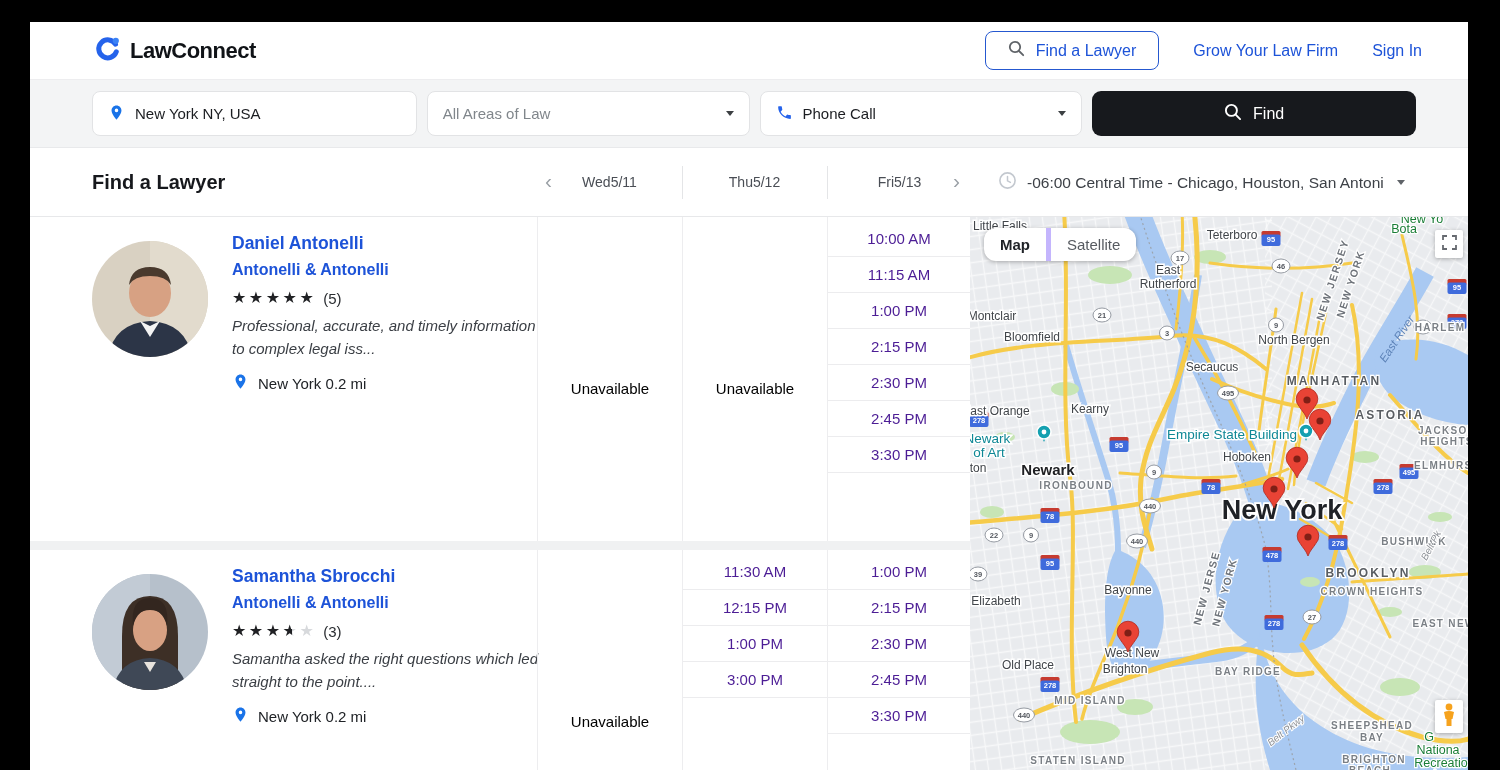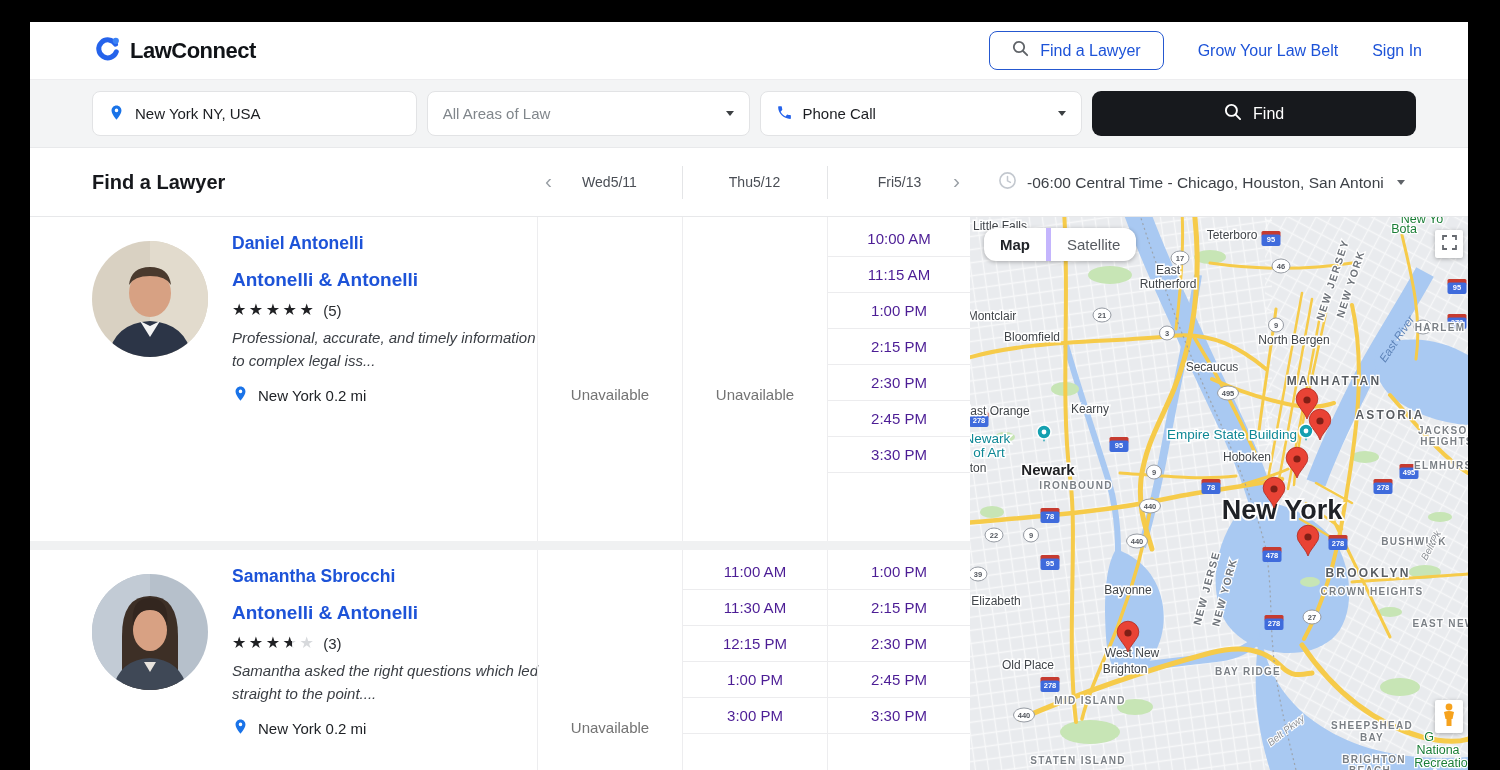--- a/index.html
+++ b/index.html
@@ -42,32 +42,32 @@
   
   .main{display:flex;height:553px}
   .list{width:940px;background:#f0f1f2}
   .lrow{position:relative;background:#fff;display:flex;overflow:hidden}
   .lrow.r1{height:324px;margin-bottom:9px}
   .lrow.r2{height:220px}
   .profile{width:507px;position:relative}
   .avatar{position:absolute;left:62px;top:24px;width:116px;height:116px;border-radius:50%;overflow:hidden;cursor:pointer}
   .pinfo{position:absolute;left:202px;top:16px;width:315px}
   .lname{font-size:17.5px;font-weight:600;color:#1d53d8;cursor:pointer;display:inline-block}
-  .lfirm{font-size:19px;font-weight:700;color:#1d53d8;margin-top:15px;cursor:pointer}
+  .lfirm{font-size:16px;font-weight:700;color:#1d53d8;margin-top:7px;cursor:pointer}
   .stars{margin-top:11px;font-size:16px;letter-spacing:2.5px;display:flex;align-items:center;line-height:1}
   .star{color:#202124}
   .star.empty{color:#d7d9dc}
   .star.half{background:linear-gradient(90deg,#202124 55%,#d7d9dc 55%);-webkit-background-clip:text;background-clip:text;color:transparent}
   .rcount{font-size:15px;color:#2a2d31;margin-left:7px;letter-spacing:0}
   .review{margin-top:9px;font-style:italic;font-size:15px;color:#3a3e44;line-height:1.5}
   .loc{margin-top:13px;display:flex;align-items:center;gap:9px;font-size:15px;color:#202327}
   .col{width:145px;border-left:1px solid #ededef;position:relative;padding-top:4px}
   .col.fri{width:143px}
   .slot{height:36px;border-bottom:1px solid #ececee;display:flex;align-items:center;justify-content:center;font-size:15px;font-weight:500;color:#4c1d95;cursor:pointer;background:#fff}
-  .unavail{position:absolute;left:0;right:0;top:12px;height:330px;display:flex;align-items:center;justify-content:center;color:#737373;font-size:15px}
+  .unavail{position:absolute;left:0;right:0;top:6px;height:330px;display:flex;align-items:center;justify-content:center;color:#000000;font-size:15px}
 
   
   .map-wrap{position:relative;width:498px;height:553px;overflow:hidden;background:#e9ebee}
   .map-wrap svg.basemap{position:absolute;left:0;top:0}
   svg text{font-family:"Liberation Sans",sans-serif}
   .ml-t{font-size:12px;fill:#41454a;font-weight:500;text-anchor:middle;paint-order:stroke;stroke:#ffffff;stroke-width:3px}
   .ml-T{font-size:15px;fill:#202124;font-weight:700;text-anchor:middle;paint-order:stroke;stroke:#ffffff;stroke-width:3px}
   .ml-a{font-size:10px;fill:#7a7f85;font-weight:600;letter-spacing:1.3px;text-anchor:middle;paint-order:stroke;stroke:#ffffff;stroke-width:2.5px}
   .ml-A{font-size:12px;fill:#595d62;font-weight:600;letter-spacing:2.2px;text-anchor:middle;paint-order:stroke;stroke:#ffffff;stroke-width:2.5px}
   .ml-big{font-size:27px;fill:#1f2227;font-weight:600;text-anchor:middle;paint-order:stroke;stroke:#ffffff;stroke-width:3.5px}
@@ -101,21 +101,21 @@
     <div class="nav-right">
       <button class="nav-find">
         <span>
           <svg width="17" height="17" viewBox="0 0 17 17">
               <circle cx="7" cy="7" r="5.2" fill="none" stroke="#5f6368" stroke-width="1.8"></circle>
               <line x1="11" y1="11" x2="15.2" y2="15.2" stroke="#5f6368" stroke-width="1.8" stroke-linecap="round"></line>
             </svg>
         </span>
         <span>Find a Lawyer</span>
       </button>
-      <a class="nav-link">Grow Your Law Belt</a>
+      <a class="nav-link">Grow Your Law Firm</a>
       <a class="nav-link">Sign In</a>
     </div>
   </div>
 
   <div class="search-row">
     <div class="field f-loc">
       <span>
         <svg width="17" height="17" viewBox="0 0 24 24">
             <path d="M12 2C8.1 2 5 5.1 5 9c0 5.2 7 13 7 13s7-7.8 7-13c0-3.9-3.1-7-7-7zm0 9.5A2.5 2.5 0 1 1 12 6.5a2.5 2.5 0 0 1 0 5z" fill="#1a73e8"></path>
           </svg>
@@ -264,21 +264,20 @@
                   </svg>
               </span>
               <span>New York 0.2 mi</span>
             </div>
           </div>
         </div>
         <div class="col wed">
             <div class="unavail">Unavailable</div>
           </div>
         <div class="col thu">
-            <div class="slot">11:00 AM</div>
             <div class="slot">11:30 AM</div>
             <div class="slot">12:15 PM</div>
             <div class="slot">1:00 PM</div>
             <div class="slot">3:00 PM</div>
           </div>
         <div class="col fri">
             <div class="slot">1:00 PM</div>
             <div class="slot">2:15 PM</div>
             <div class="slot">2:30 PM</div>
             <div class="slot">2:45 PM</div>

